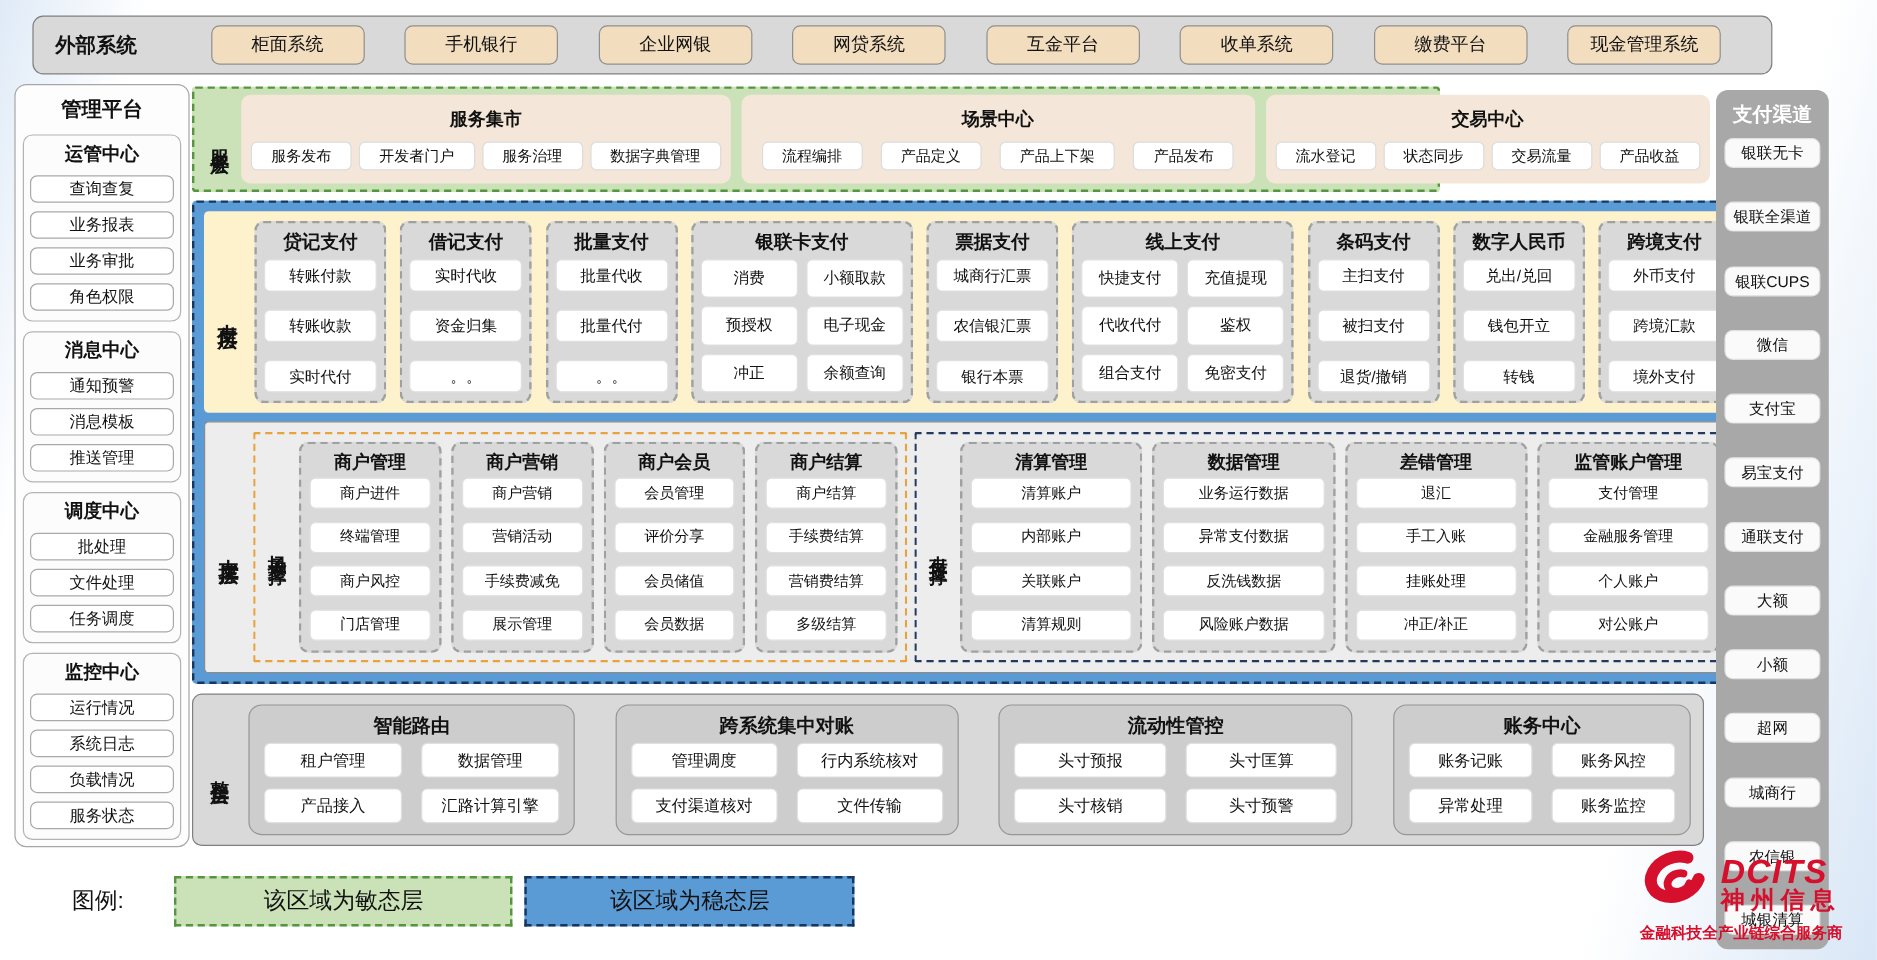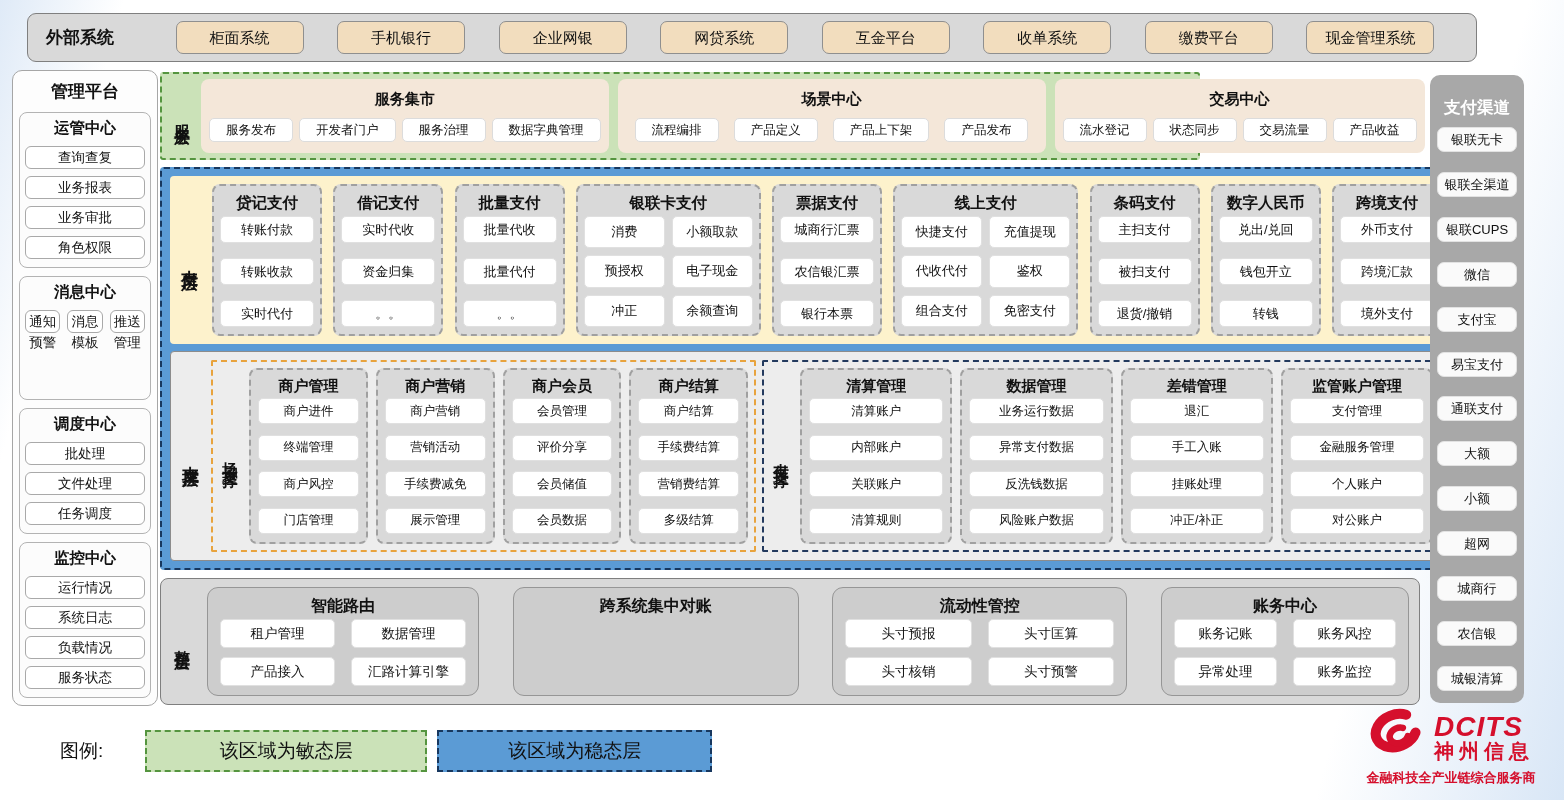--- a/index.html
+++ b/index.html
@@ -25,23 +25,23 @@
     background:#fdfdfd; border:1px solid #a6a6a6; border-radius:10px;
     display:flex; flex-direction:column; gap:8px; padding:7px 6px; }
   .mp-title { font-size:17px; font-weight:bold; text-align:center; padding:2px 0 1px; }
   .mp-section { border:1px solid #b3b3b3; border-radius:8px; background:#fcfcfc;
     display:flex; flex-direction:column; gap:7px; padding:5px 5px 8px; flex:1; }
   .mp-section-title { font-size:15.5px; font-weight:bold; text-align:center; }
   .sbtn { background:#fff; border:1px solid #a9a9a9; border-radius:6px; height:23px;
     line-height:21px; text-align:center; font-size:13.5px; }
 
   
-  .right-sidebar { position:absolute; left:1430px; top:75px; width:94px; height:628px;
+  .right-sidebar { position:absolute; left:1430px; top:75px; width:94px; height:716px;
     background:#a8a8a8; border-radius:10px; display:flex; flex-direction:column;
-    justify-content:space-between; padding:22px 7px 12px; }
+    justify-content:space-between; padding:10px 7px 12px; }
   .pc-title { color:#fff; font-weight:bold; font-size:16.5px; text-align:center; }
   .cbtn { background:#fafafa; border:1px solid #e2e2e2; border-radius:7px; height:25px;
     line-height:23px; text-align:center; font-size:13px; }
 
   
   .service-layer { position:absolute; left:160px; top:72px; width:1040px; height:88px;
     background:#cbe2b8; border:2px dashed #55953f; border-radius:3px;
     display:flex; align-items:stretch; gap:9px; padding:5px 9px; }
   .service-layer .vtxt { font-size:16px; width:24px; }
   .spanel { background:#f4e7d9; border-radius:8px; display:flex; flex-direction:column;
@@ -137,21 +137,21 @@
     <div class="mp-section-title">运管中心</div>
     <div style="display:flex;flex-direction:column;justify-content:space-between;flex:1;gap:7px">
         <div class="sbtn">查询查复</div>
         <div class="sbtn">业务报表</div>
         <div class="sbtn">业务审批</div>
         <div class="sbtn">角色权限</div>
       </div>
   </div>
   <div class="mp-section">
     <div class="mp-section-title">消息中心</div>
-    <div style="display:flex;justify-content:space-between;flex:1;gap:7px">
+    <div style="display:flex;flex-direction:column;justify-content:space-between;flex:1;gap:7px">
         <div class="sbtn">通知预警</div>
         <div class="sbtn">消息模板</div>
         <div class="sbtn">推送管理</div>
       </div>
   </div>
   <div class="mp-section">
     <div class="mp-section-title">调度中心</div>
     <div style="display:flex;flex-direction:column;justify-content:space-between;flex:1;gap:7px">
         <div class="sbtn">批处理</div>
         <div class="sbtn">文件处理</div>
@@ -380,20 +380,26 @@
       <div class="igrp-title">智能路由</div>
       <div class="btns">
           <div class="nbtn">租户管理</div>
           <div class="nbtn">数据管理</div>
           <div class="nbtn">产品接入</div>
           <div class="nbtn">汇路计算引擎</div>
         </div>
     </div>
     <div class="igrp ig2">
       <div class="igrp-title">跨系统集中对账</div>
+      <div class="btns">
+          <div class="nbtn">管理调度</div>
+          <div class="nbtn">行内系统核对</div>
+          <div class="nbtn">支付渠道核对</div>
+          <div class="nbtn">文件传输</div>
+        </div>
     </div>
     <div class="igrp ig3">
       <div class="igrp-title">流动性管控</div>
       <div class="btns">
           <div class="nbtn">头寸预报</div>
           <div class="nbtn">头寸匡算</div>
           <div class="nbtn">头寸核销</div>
           <div class="nbtn">头寸预警</div>
         </div>
     </div>

